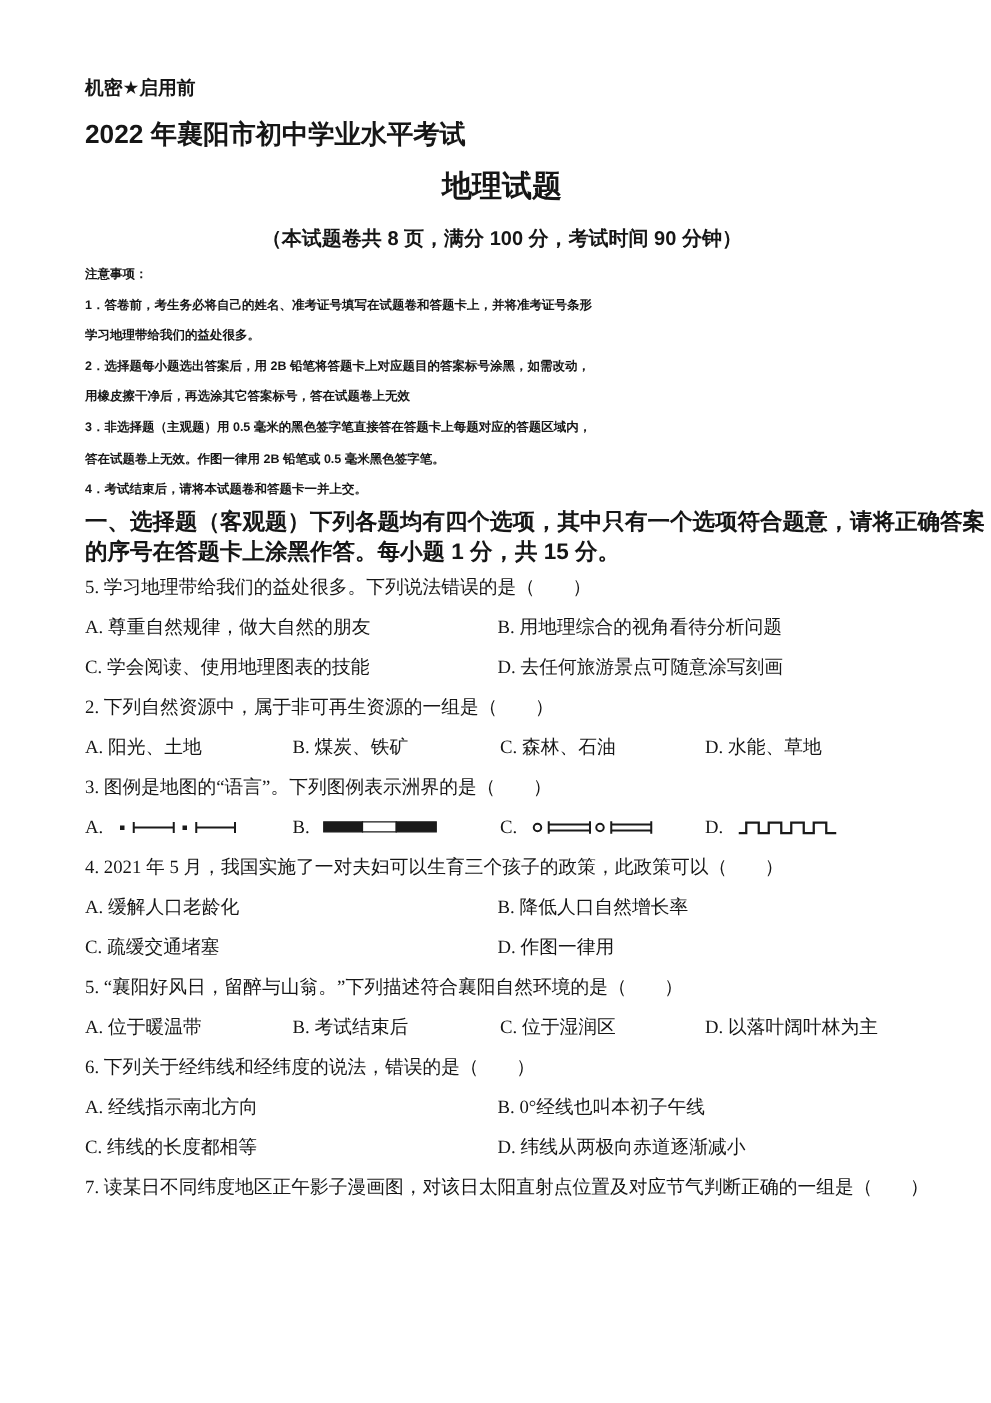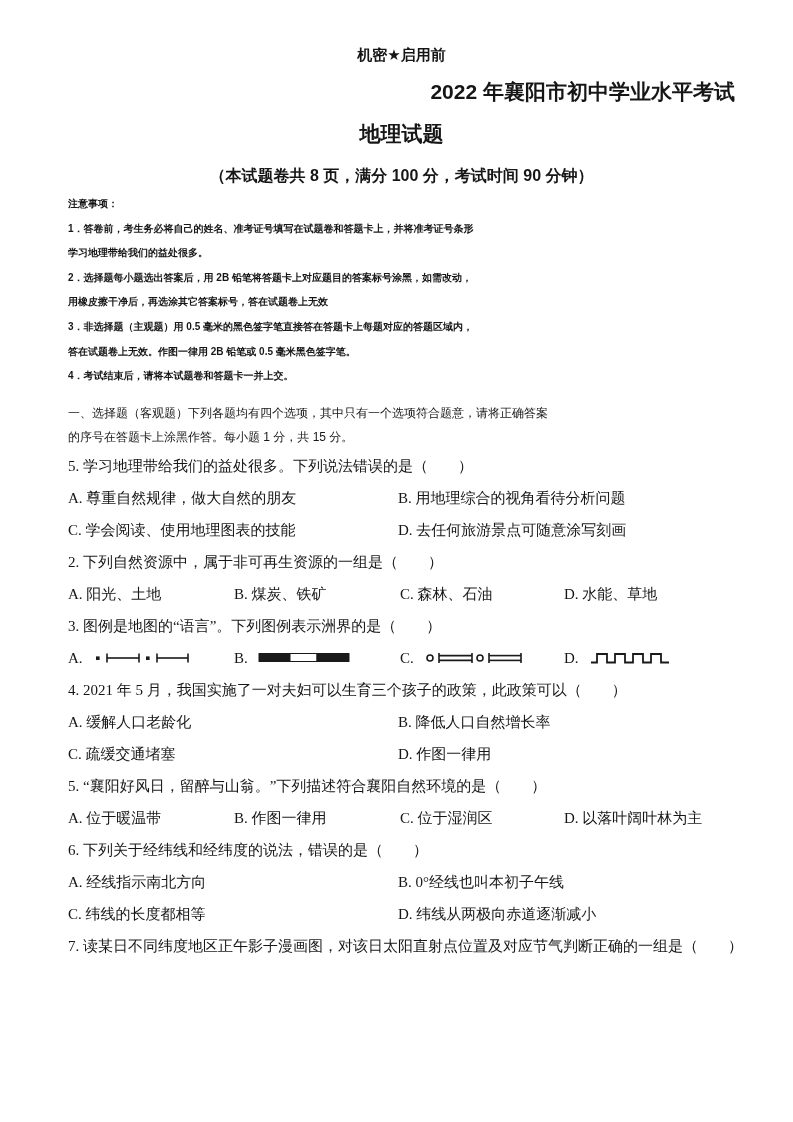--- a/index.html
+++ b/index.html
@@ -16,58 +16,56 @@
   }
   .sheet {
     box-sizing: border-box;
     width: 793px;
     height: 1122px;
     padding: 0 58px 0 68px;
   }
   .line { white-space: nowrap; }
 
   .classification {
-    margin-top: 46px;
+    margin-top: 62px;
     font-size: 15px;
     line-height: 18px;
     font-weight: bold;
-    text-align: center;
   }
   .title {
     margin: 14px 0 0 0;
-    text-align: right;
+    text-align: left;
     font-size: 21px;
     line-height: 28px;
     font-weight: bold;
   }
   .subject {
     margin: 14px 0 17px 0;
     text-align: center;
-    font-size: 21px;
+    font-size: 24px;
     line-height: 28px;
     font-weight: bold;
   }
   .meta {
     margin-top: 6px;
     text-align: center;
     font-size: 16px;
     line-height: 22px;
     font-weight: bold;
   }
   .notice {
     margin-top: 5px;
     font-size: 10px;
     line-height: 24.6px;
     font-weight: bold;
   }
   .section-heading {
-    font-size: 12px;
+    font-size: 18px;
     line-height: 24.6px;
-    font-weight: normal;
-    margin-top: 12px;
+    font-weight: bold;
   }
   .questions {
     font-family: "Liberation Serif", "DejaVu Serif", serif;
     font-size: 15px;
     line-height: 32px;
     font-weight: normal;
   }
   .opts2 {
     display: grid;
     grid-template-columns: 330px 1fr;
@@ -192,21 +190,21 @@
       <div class="opts2">
         <span class="line">C. 疏缓交通堵塞</span>
         <span class="line">D. 作图一律用</span>
       </div>
     </div>
 
     <div>
       <div class="line">5. “襄阳好风日，留醉与山翁。”下列描述符合襄阳自然环境的是（　　）</div>
       <div class="opts4">
         <span class="line">A. 位于暖温带</span>
-        <span class="line">B. 作图一律用</span>
+        <span class="line">B. 考试结束后</span>
         <span class="line">C. 位于湿润区</span>
         <span class="line">D. 以落叶阔叶林为主</span>
       </div>
     </div>
 
     <div>
       <div class="line">6. 下列关于经纬线和经纬度的说法，错误的是（　　）</div>
       <div class="opts2">
         <span class="line">A. 经线指示南北方向</span>
         <span class="line">B. 0°经线也叫本初子午线</span>

